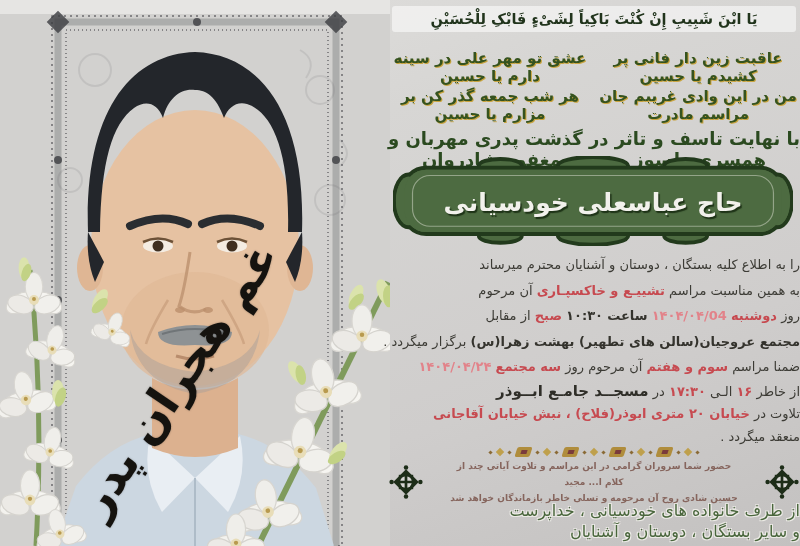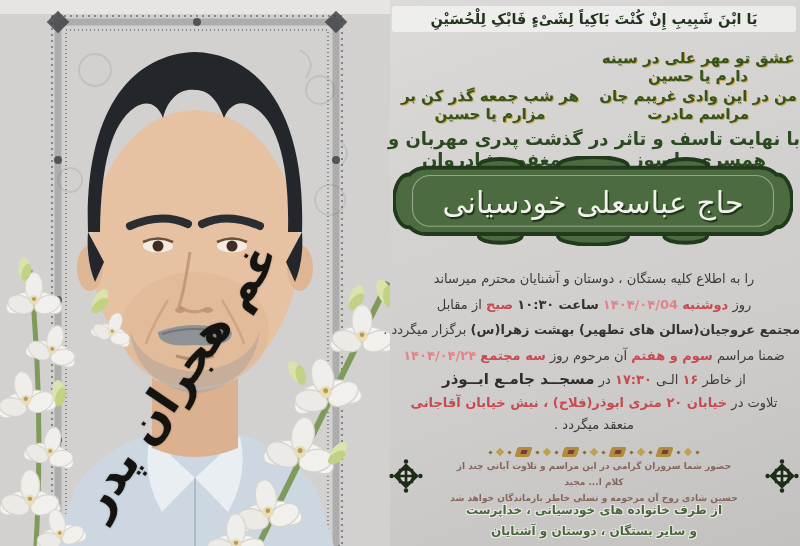--- a/index.html
+++ b/index.html
@@ -21,43 +21,43 @@
          letter-spacing:.2px;}
   .poem{position:absolute;top:48px;left:2px;right:2px;}
   .poem-row{display:flex;direction:rtl;justify-content:space-between;height:38px;align-items:center;}
   .hemistich{width:49%;text-align:center;font-size:15px;font-weight:bold;color:#35531f;
              text-shadow:1px 1px 0 #c9a43e;}
   .intro{position:absolute;top:128px;left:0;right:0;text-align:center;
          font-size:18px;font-weight:bold;color:#2b4a20;}
   .cartouche{position:absolute;top:156px;left:5px;width:400px;height:92px;}
   .cartouche .svgbg{position:absolute;inset:0;}
   .cartouche .name{position:absolute;inset:0;display:flex;align-items:center;justify-content:center;
-          font-size:30px;font-weight:normal;color:#f2f1ec;letter-spacing:1px;
+          font-size:25px;font-weight:bold;color:#f2f1ec;letter-spacing:1px;
           text-shadow:1.5px 1.5px 1px #1e3317;}
-  .body-txt{position:absolute;top:266px;left:0;right:0;text-align:center;color:#3c3b35;
+  .body-txt{position:absolute;top:252px;left:0;right:0;text-align:right;color:#3c3b35;
             font-size:13px;}
   .bl{line-height:25.5px;white-space:nowrap;}
   .bl.tight{line-height:22.5px;}
   .red{color:#c74a50;font-weight:bold;}
   .pink{color:#e2838a;font-weight:bold;}
   .bld{font-weight:bold;color:#34332d;}
   .big{font-size:15px;font-weight:bold;color:#2f2e28;}
   .divider{position:absolute;top:447px;left:0;right:0;display:flex;justify-content:center;
            align-items:center;gap:5px;}
   .dv-dot{width:3px;height:3px;background:#8a6a35;transform:rotate(45deg);}
   .dv-sm{width:6px;height:6px;background:#bfa04c;transform:rotate(45deg);}
   .dv-big{width:15px;height:10px;background:#b08d3c;border-radius:2px;transform:skewX(-18deg);
           display:flex;align-items:center;justify-content:center;}
   .dv-core{width:6px;height:4px;background:#7a3b3b;}
-  .fine{position:absolute;top:458px;left:0;right:0;display:flex;
+  .fine{position:absolute;top:458px;left:0;right:0;display:flex;align-items:center;
         justify-content:center;gap:26px;}
   .fine-lines{text-align:center;color:#86655d;font-size:9px;font-weight:bold;line-height:16px;}
   .medal{width:36px;height:36px;flex:0 0 auto;}
-  .footer{position:absolute;top:500px;left:0;right:0;text-align:center;
-          font-size:12px;font-weight:bold;color:#49663c;line-height:21px;
+  .footer{position:absolute;top:500px;left:0;right:0;text-align:right;
+          font-size:16px;font-weight:normal;color:#49663c;line-height:21px;
           text-shadow:-1px -1px 0 #eceae6,1px -1px 0 #eceae6,-1px 1px 0 #eceae6,1px 1px 0 #eceae6;}
 </style>
 </head>
 <body>
 
 <div class="poster">
 
   <div class="photo">
     <svg width="390" height="546" viewBox="0 0 390 546">
       <rect x="0" y="0" width="390" height="546" fill="#d2d1cf"></rect>
@@ -177,20 +177,21 @@
     </svg>
     <div class="callig">غم هجران پدر</div>
   </div>
 
   <div class="rcol">
 
     <div class="verse">یَا ابْنَ شَبِیبِ إِنْ کُنْتَ بَاکِیاً لِشَیْءٍ فَابْکِ لِلْحُسَیْنِ</div>
 
     <div class="poem">
       <div class="poem-row">
+        <span class="hemistich">عاقبت زین دار فانی پر کشیدم یا حسین</span>
         <span class="hemistich">عشق تو مهر علی در سینه دارم یا حسین</span>
       </div>
       <div class="poem-row">
         <span class="hemistich">من در این وادی غریبم جان مراسم مادرت</span>
         <span class="hemistich">هر شب جمعه گذر کن بر مزارم یا حسین</span>
       </div>
     </div>
 
     <div class="intro">با نهایت تاسف و تاثر در گذشت پدری مهربان و همسری دلسوز مرحوم مغفور شادروان</div>
 
@@ -213,20 +214,25 @@
           <rect x="12" y="14" width="386" height="64" rx="22"></rect>
         </g>
         <rect x="20" y="20" width="370" height="52" rx="18" fill="none" stroke="#cfd6c4" stroke-width="1.2" opacity="0.55"></rect>
       </svg>
       <span class="name">حاج عباسعلی خودسیانی</span>
     </div>
 
     <div class="body-txt">
       <div class="bl">
         <span>را به اطلاع کلیه بستگان ، دوستان و آشنایان محترم میرساند</span>
+      </div>
+      <div class="bl">
+        <span>به همین مناسبت مراسم</span>
+        <span class="red">تشییـع و خاکسپـاری</span>
+        <span>آن مرحوم</span>
       </div>
       <div class="bl">
         <span>روز</span>
         <span class="red">دوشنبه</span>
         <span class="pink">۱۴۰۴/۰۴/04</span>
         <span class="bld">ساعت</span>
         <span class="bld">۱۰:۳۰</span>
         <span class="red">صبح</span>
         <span>از مقابل</span>
       </div>

